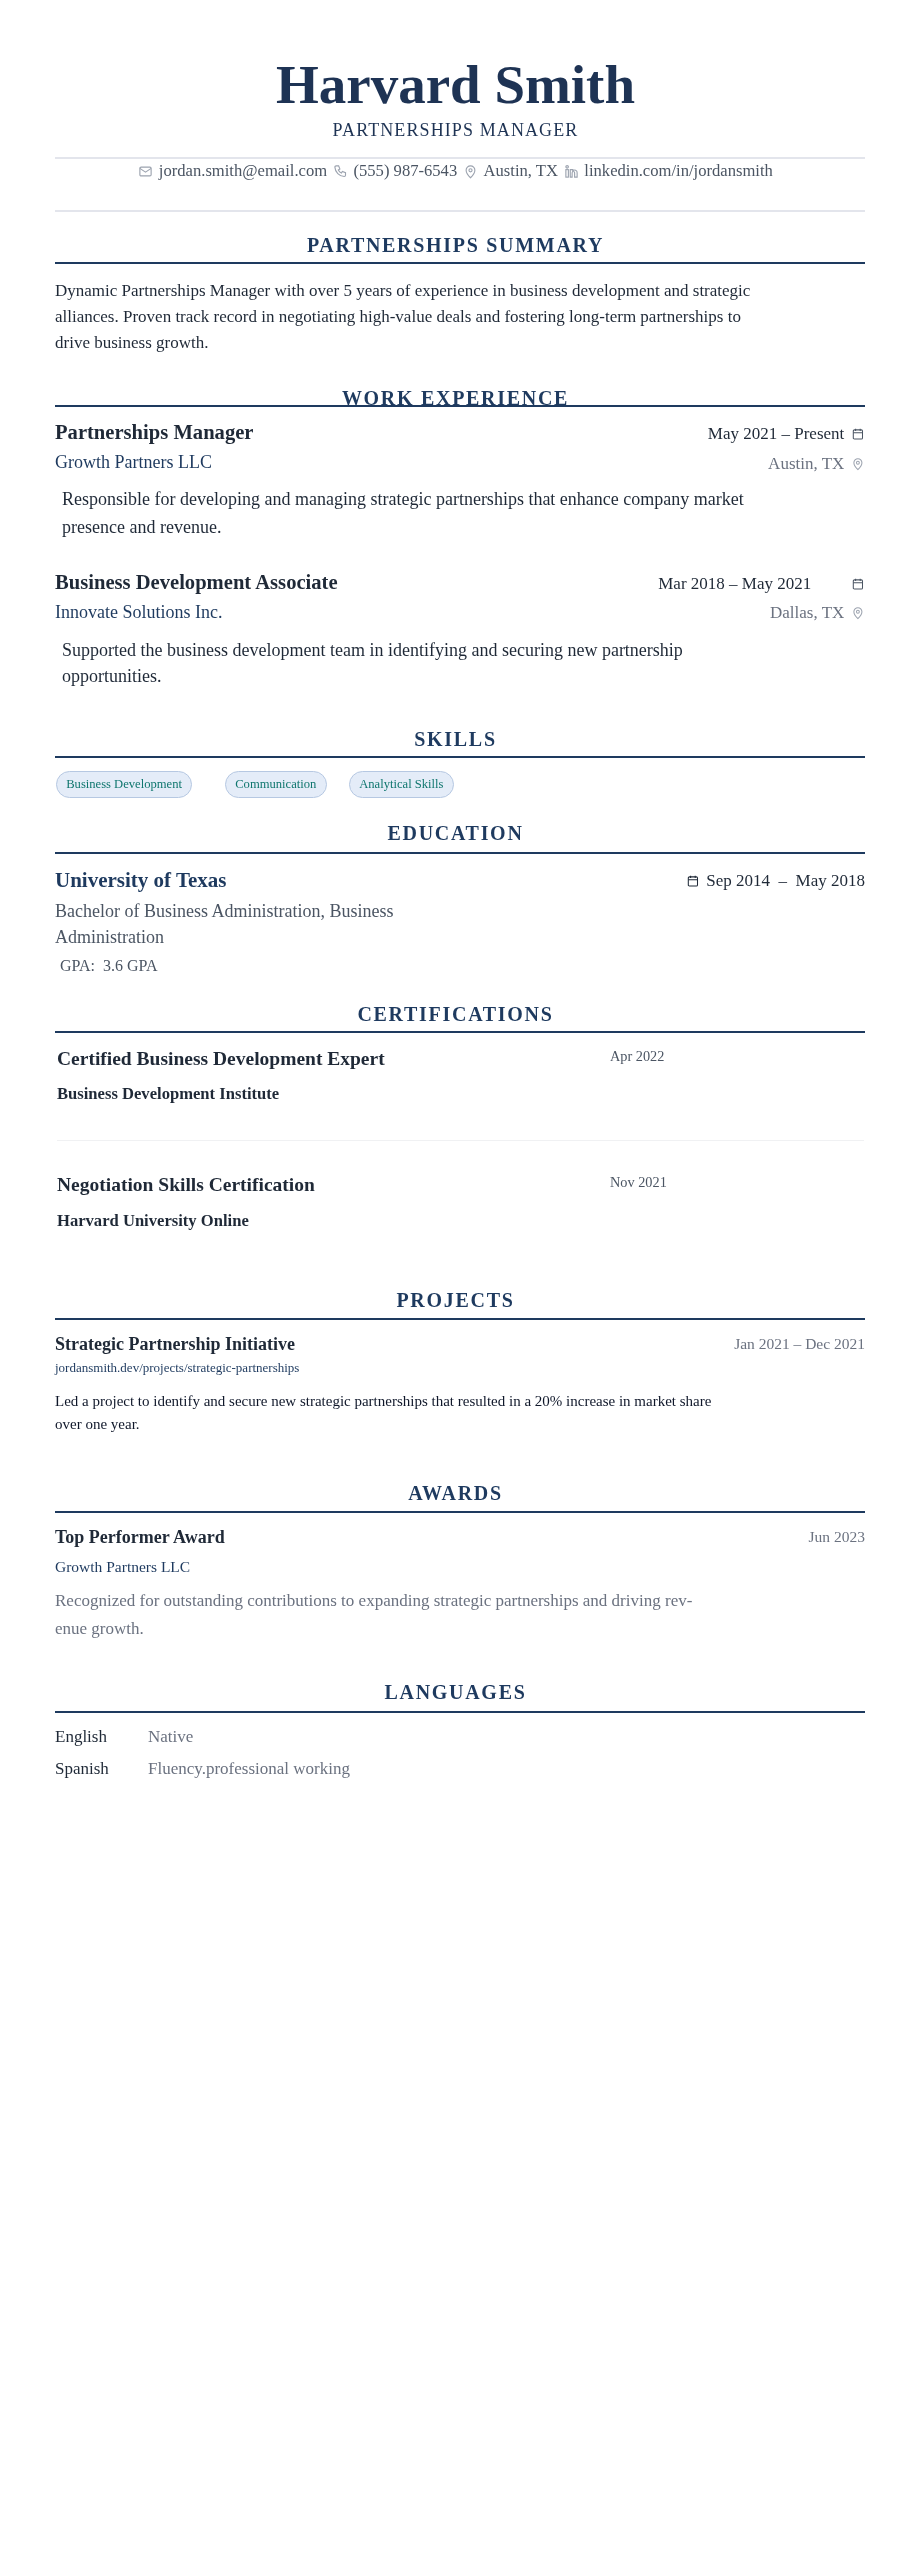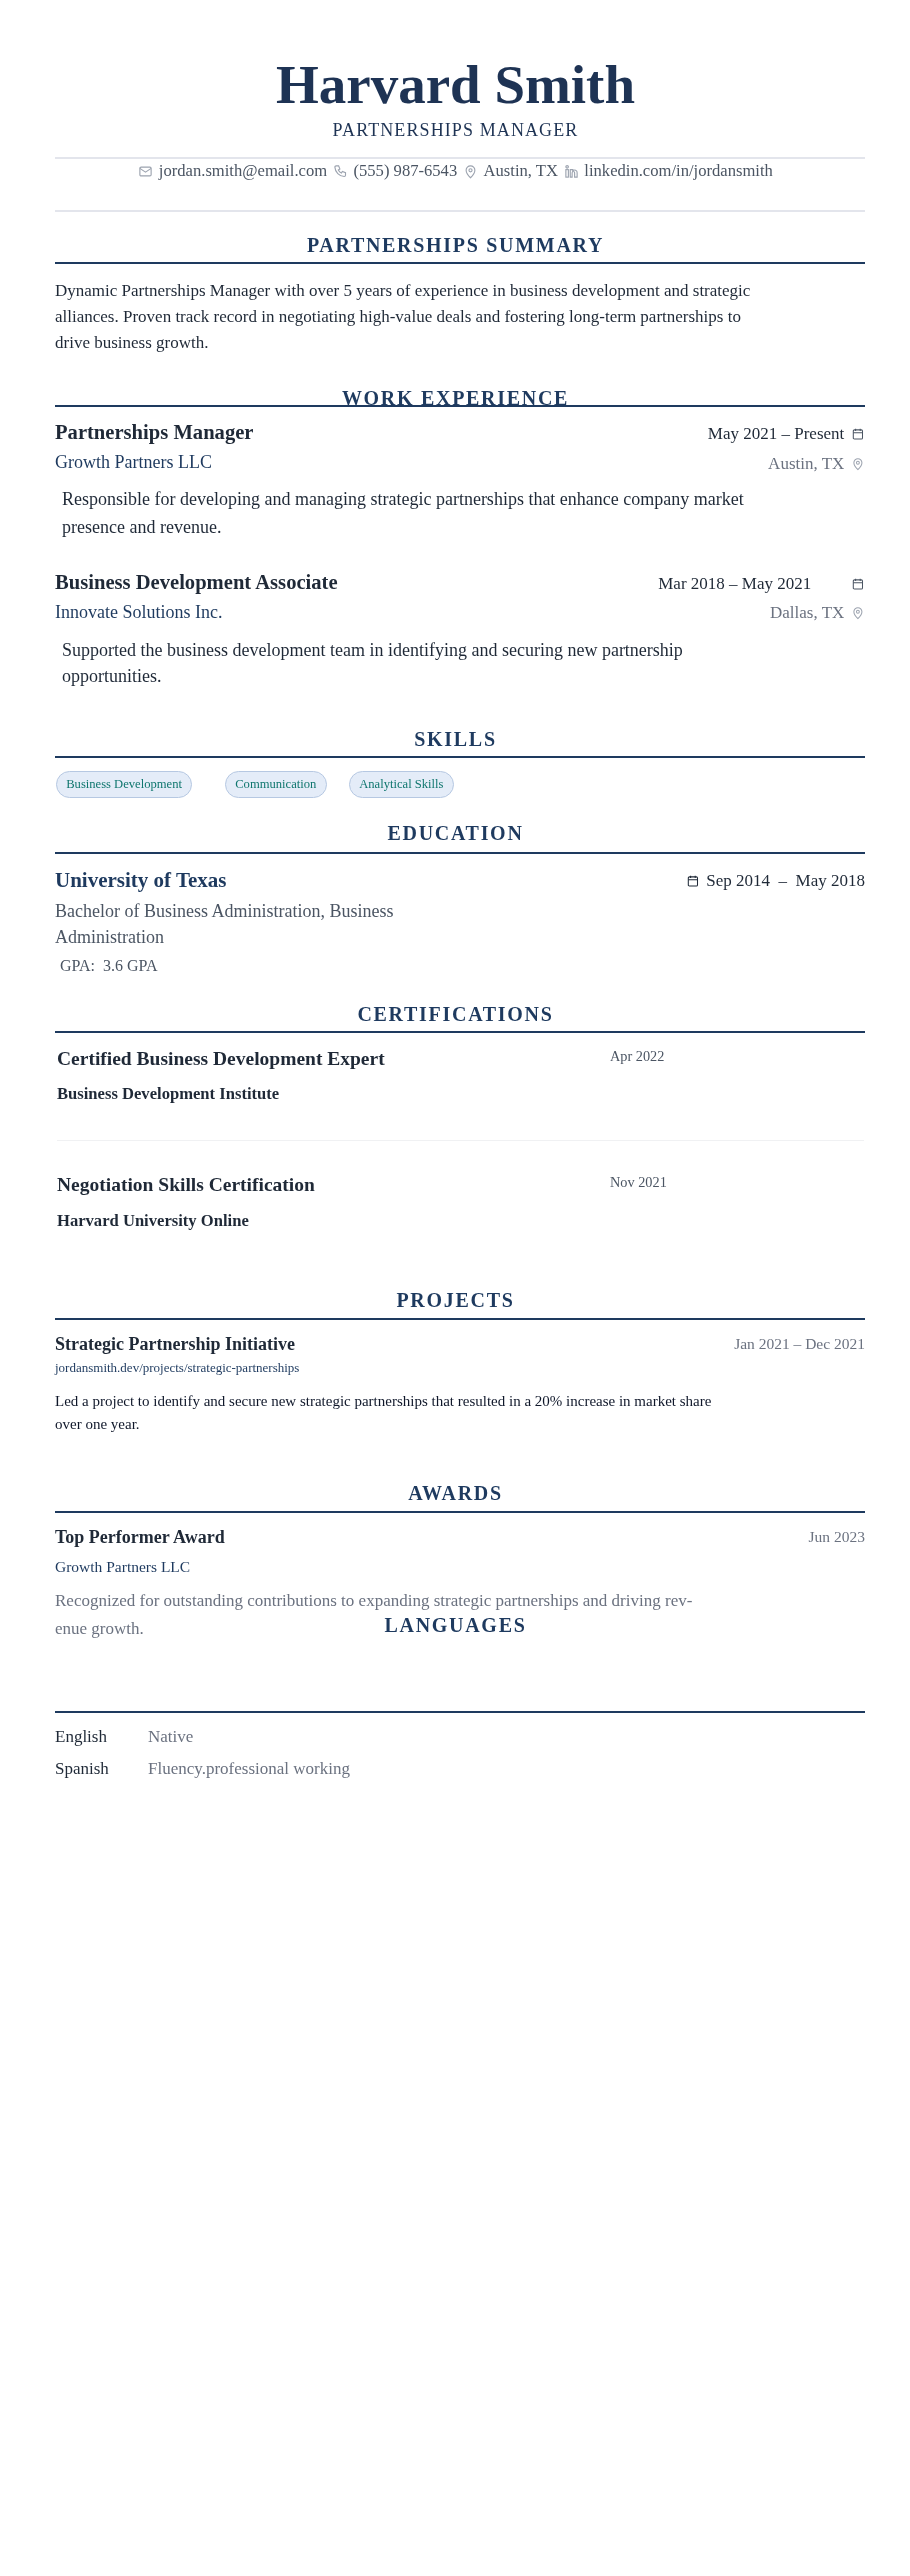--- a/index.html
+++ b/index.html
@@ -176,19 +176,19 @@
 <div class="abs center sec-title" style="top:1482px;">AWARDS</div>
 <div class="abs sec-rule" style="top:1511px;"></div>
 <div class="abs proj-title" style="left:55px; top:1527px;">Top Performer Award</div>
 <div class="abs gray-date" style="right:46px; top:1528px;">Jun 2023</div>
 <div class="abs company" style="left:55px; top:1558px; font-size:15.5px;">Growth Partners LLC</div>
 <div class="abs award-desc" style="left:55px; top:1587px; width:814px;">
   <div>Recognized for outstanding contributions to expanding strategic partnerships and driving rev-</div>
   <div>enue growth.</div>
 </div>
 
-<div class="abs center sec-title" style="top:1614px;">LANGUAGES</div>
+<div class="abs center sec-title" style="top:1681px;">LANGUAGES</div>
 <div class="abs sec-rule" style="top:1711px;"></div>
 <div class="abs lang-name" style="left:55px; top:1727px;">English</div>
 <div class="abs lang-level" style="left:148px; top:1727px;">Native</div>
 <div class="abs lang-name" style="left:55px; top:1759px;">Spanish</div>
 <div class="abs lang-level" style="left:148px; top:1759px;">Fluency.professional working</div>
 
 
 </body></html>

